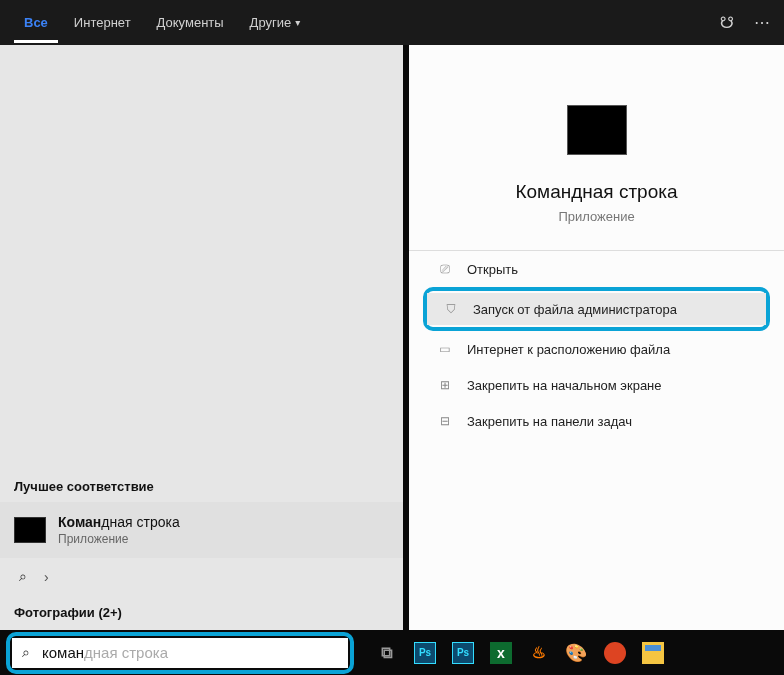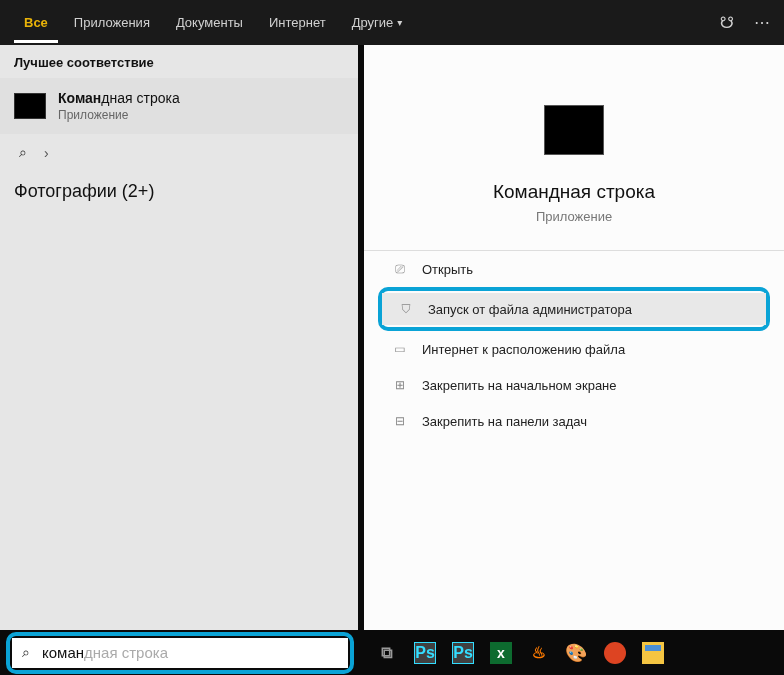--- a/index.html
+++ b/index.html
@@ -1,43 +1,43 @@
 <!DOCTYPE html>
 <html><head>
 <meta charset="utf-8">
 <style>
   * { box-sizing: border-box; margin: 0; padding: 0; font-family: "Segoe UI", Arial, sans-serif; }
   body { background: #0a0a0a; width: 784px; height: 675px; overflow: hidden; position: relative; }
 
   
   .topbar { height: 45px; background: #1a1a1a; display: flex; align-items: center; padding: 0 14px; gap: 6px; position: relative; }
   .topbar .tab { color: #d0d0d0; font-size: 13px; padding: 12px 10px 10px; border-bottom: 3px solid transparent; cursor: pointer; display: flex; align-items: center; gap: 4px; }
-  .topbar .tab.active { color: #eab308; font-weight: 600; border-bottom: 3px solid #fff; }
+  .topbar .tab.active { color: #3b82f6; font-weight: 600; border-bottom: 3px solid #fff; }
   .top-icons { margin-left: auto; display: flex; align-items: center; gap: 20px; color: #d0d0d0; font-size: 16px; }
   .chevron { font-size: 10px; }
 
   
   .main { display: flex; height: 585px; }
-  .left { width: 358px; background: #e6e6e6; display: flex; flex-direction: column; }
+  .left { width: 403px; background: #e6e6e6; display: flex; flex-direction: column; justify-content: flex-end; }
   .right { flex: 1; background: #fcfcfc; padding: 60px 0 0 0; border-left: 6px solid #0a0a0a; }
 
   .section-title { font-size: 13px; font-weight: 600; color: #111; padding: 10px 14px 8px; }
   .best-match-item { display: flex; align-items: center; gap: 12px; padding: 12px 14px; background: #e0e0e0; cursor: pointer; }
   .cmd-thumb { width: 32px; height: 26px; background: #000; border: 1px solid #333; }
   .bm-text .title { font-size: 14px; color: #111; }
   .bm-text .title .bold { font-weight: 700; }
   .bm-text .sub { font-size: 12px; color: #666; margin-top: 2px; }
 
   .web-row { display: flex; align-items: center; gap: 12px; padding: 10px 14px; cursor: pointer; color: #111; }
   .web-row .icon { width: 18px; text-align: center; color: #333; font-size: 14px; }
   .web-row .txt { font-size: 14px; flex: 1; }
   .web-row .txt .faded { color: #777; }
   .web-row .chev { font-size: 14px; color: #555; }
 
-  .filter-line { font-size: 18px; font-weight: 400; color: #111; padding: 10px 14px; cursor: pointer; }
+  .filter-line { font-size: 13px; font-weight: 700; color: #111; padding: 10px 14px; cursor: pointer; }
 
   
   .right-inner { display: flex; flex-direction: column; align-items: center; }
   .cmd-thumb-big { width: 60px; height: 50px; background: #000; border: 1px solid #555; }
   .right-title { font-size: 19px; color: #111; margin-top: 26px; }
   .right-sub { font-size: 13px; color: #777; margin-top: 6px; }
   .actions { width: 100%; margin-top: 26px; border-top: 1px solid #ddd; }
   .action-item { display: flex; align-items: center; gap: 14px; padding: 10px 28px; font-size: 13px; color: #222; cursor: pointer; }
   .action-item .ic { width: 16px; height: 16px; color: #888; display: flex; align-items: center; justify-content: center; font-size: 12px; }
   .action-item.highlighted { background: #e8e8e8; }
@@ -47,37 +47,36 @@
   
   .bottom { position: absolute; bottom: 0; left: 0; right: 0; height: 45px; background: #0a0a0a; display: flex; align-items: center; }
   .search-ring { border: 4px solid #0aa3d6; border-radius: 10px; margin: 4px 6px; padding: 2px; }
   .search-box { width: 336px; height: 30px; background: #fff; display: flex; align-items: center; padding: 0 10px; gap: 8px; }
   .search-box .sicon { font-size: 14px; color: #333; }
   .search-box input { border: none; outline: none; font-size: 15px; flex: 1; color: #111; background: transparent; }
   .search-box .ghost { position: absolute; pointer-events: none; font-size: 15px; color: #111; }
   .search-box .ghost .gray { color: #aaa; }
   .task-icons { display: flex; align-items: center; gap: 16px; padding-left: 16px; }
   .tic { width: 22px; height: 22px; display: flex; align-items: center; justify-content: center; font-size: 12px; font-weight: 700; color: #fff; }
-  .tic.ps { background: #404040; border: 1px solid #3df; color: #3df; font-size: 16px; }
+  .tic.ps { background: #0c4a6e; border: 1px solid #3df; color: #3df; font-size: 10px; }
   .tic.xl { background: #0d6b2f; color: #fff; font-size: 14px; }
   .tic.cd { color: #ff7b00; font-size: 16px; }
   .tic.pa { font-size: 18px; }
   .tic.op { background: #d42; border-radius: 50%; }
   .tic.ex { background: #f4c542; position: relative; }
   .tic.ex::after { content: ""; position: absolute; top: 3px; left: 3px; right: 3px; height: 6px; background: #4a8fd6; }
   .tic.tv { color: #999; font-size: 16px; }
 </style>
 </head>
 <body>
 
 <div class="topbar">
   <div class="tab active">Все</div>
-  <div class="tab">Приложения</div>
+  <div class="tab">Интернет</div>
   <div class="tab">Документы</div>
-  <div class="tab">Интернет</div>
   <div class="tab">
     <span>Другие</span>
       <span class="chevron">▾</span>
   </div>
   <div class="top-icons">
     <span>☋</span>
     <span>⋯</span>
   </div>
 </div>
 

